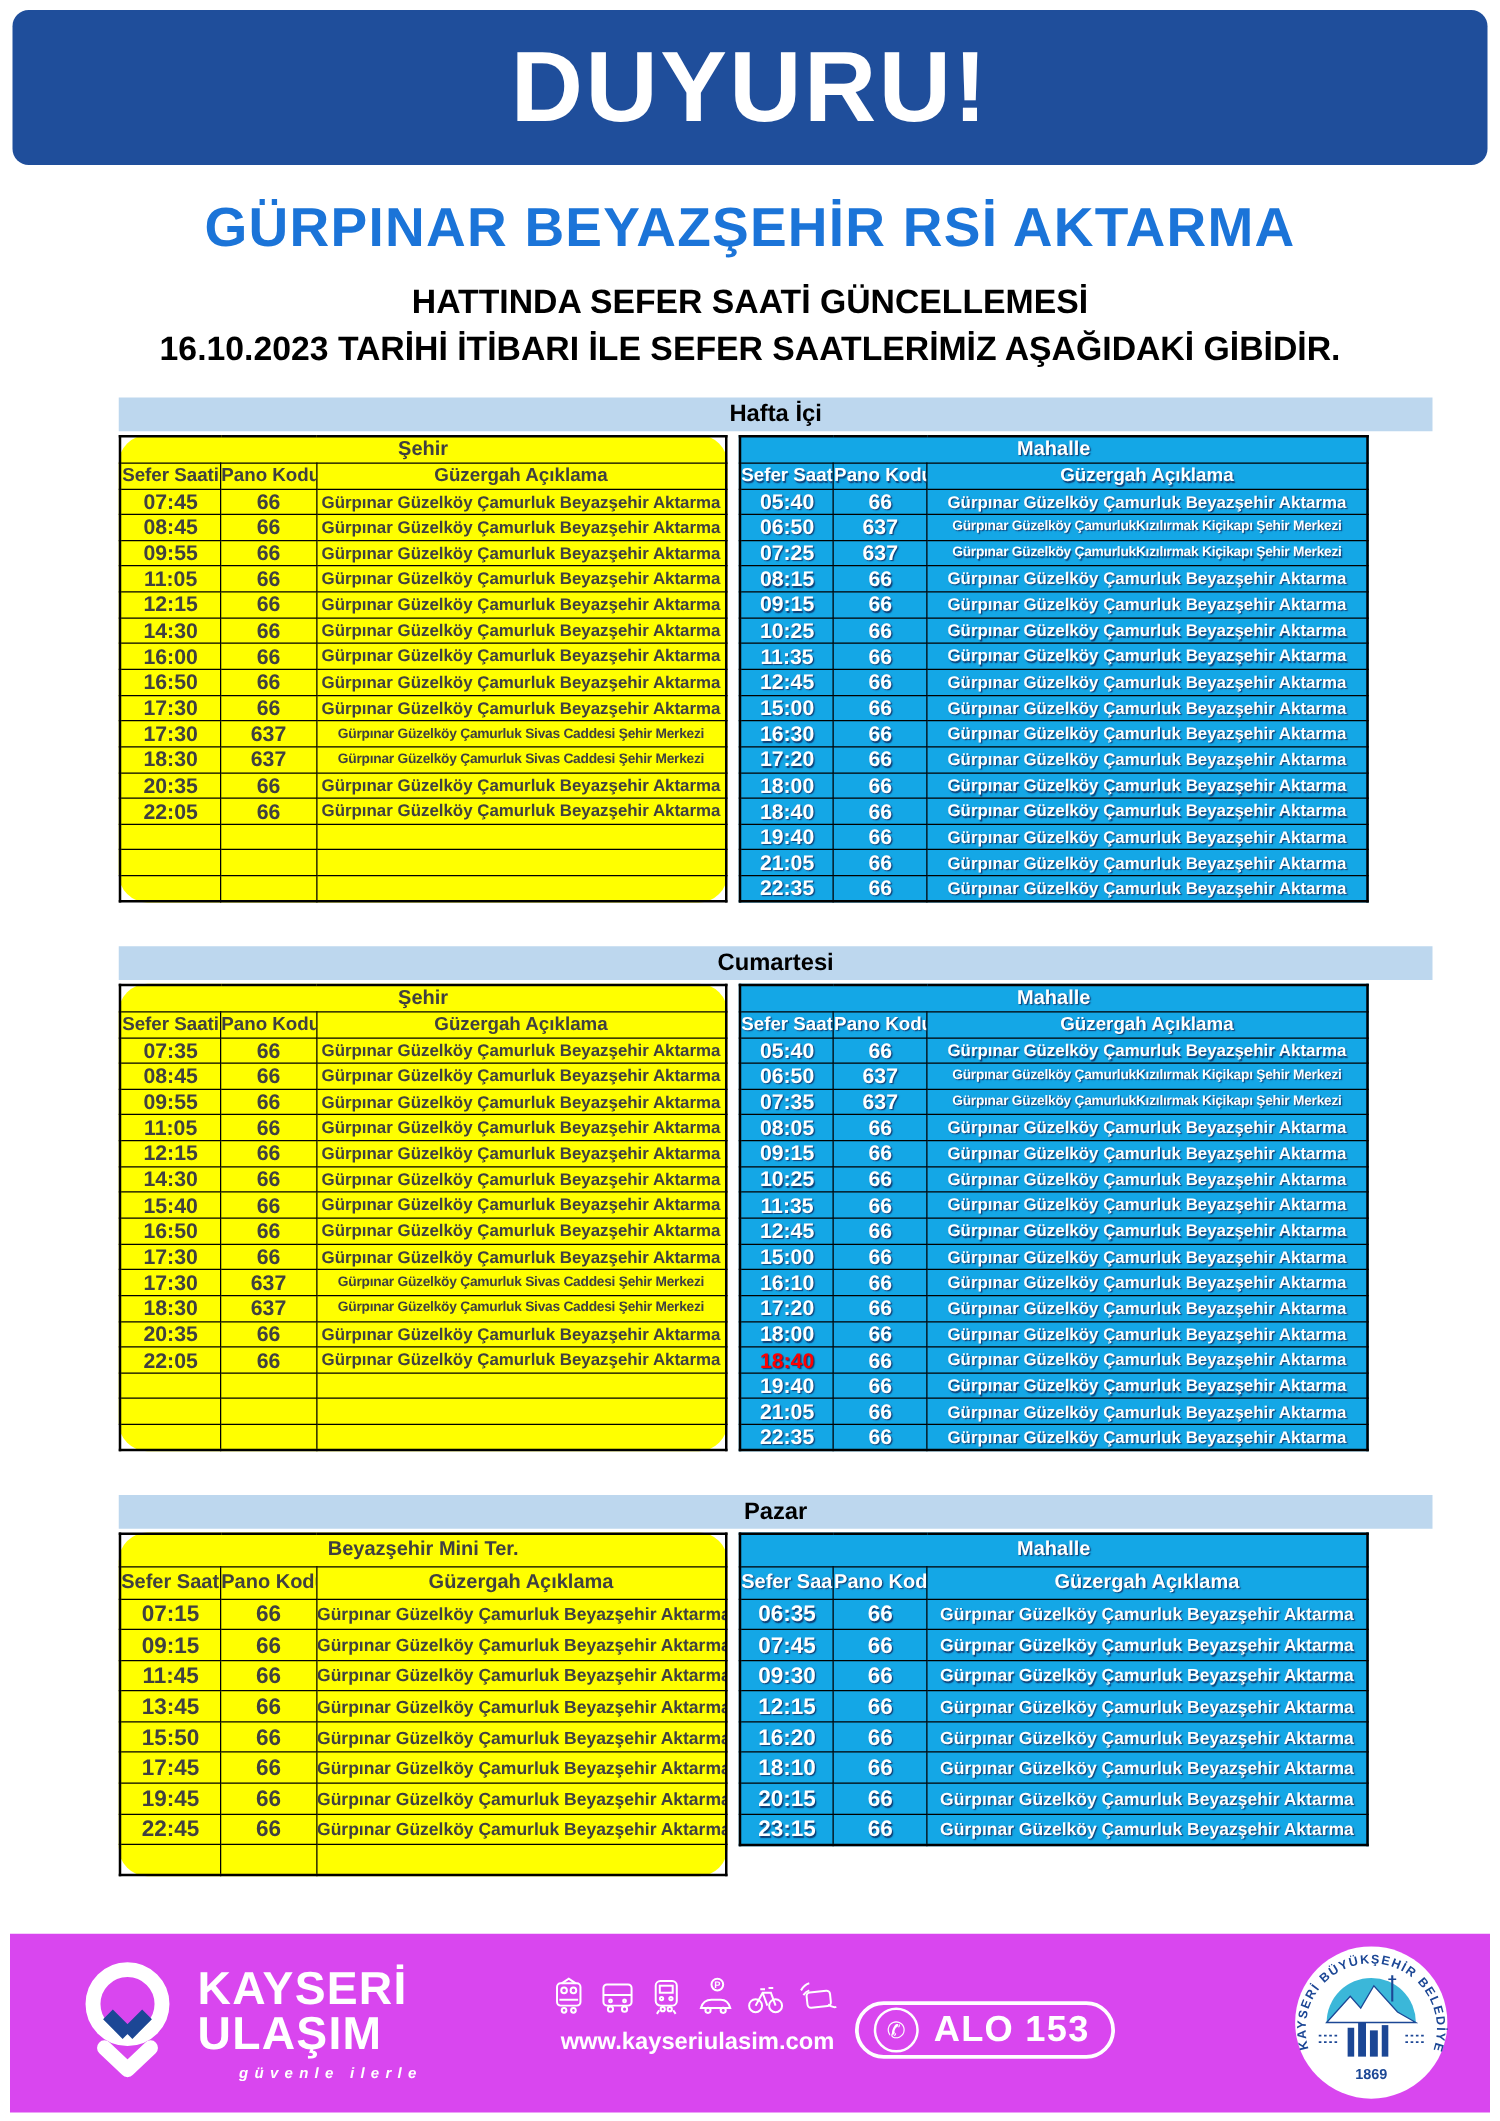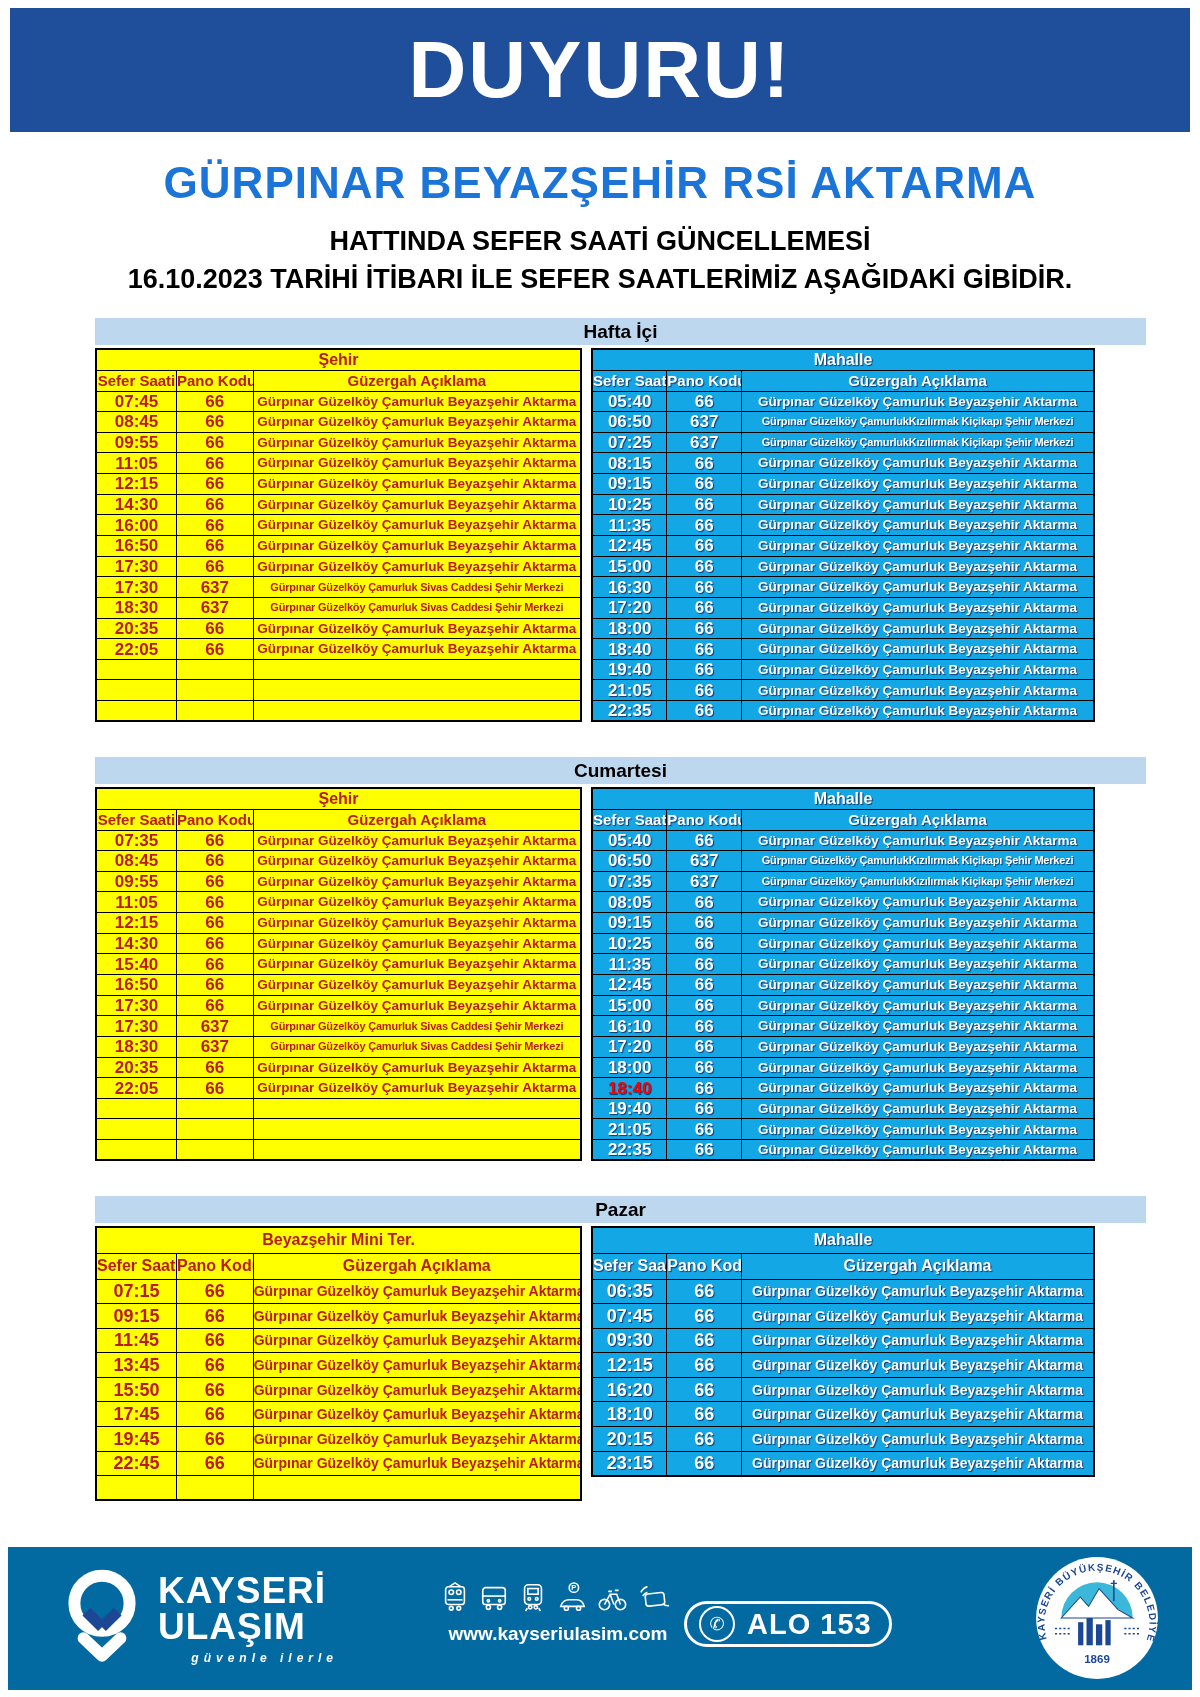--- a/index.html
+++ b/index.html
@@ -1,21 +1,21 @@
 <!DOCTYPE html>
 <html><head>
 <meta charset="utf-8">
 <style>
   html,body{margin:0;padding:0;background:#e8e8e8;}
   .page{position:relative;width:1200px;height:1697px;background:#ffffff;margin:0 auto;
         font-family:"Liberation Sans",sans-serif;overflow:hidden;}
 
   
   .banner{position:absolute;top:8px;left:10px;right:10px;height:124px;background:#1F4E9B;
-          display:flex;align-items:center;justify-content:center;}
+          display:flex;align-items:center;justify-content:center;border-radius:13px;}
   .banner-title{color:#fff;font-size:80px;font-weight:bold;letter-spacing:2px;}
 
   
   .h-line{position:absolute;left:0;width:100%;text-align:center;font-weight:bold;}
   .h1{top:158px;font-size:44px;color:#1B74D8;letter-spacing:1px;}
   .h2{top:226px;font-size:27px;color:#000;}
   .h3{top:264px;font-size:27px;color:#000;}
 
   
   .section{position:absolute;left:95px;width:1051px;}
@@ -26,36 +26,36 @@
   .t-left{position:absolute;left:0;width:487px;}
   .t-right{position:absolute;left:496px;width:504px;}
   table.sched{border-collapse:collapse;table-layout:fixed;width:100%;border:2px solid #000;
               font-weight:bold;}
   .sched th,.sched td{border:1px solid #000;padding:0;text-align:center;vertical-align:middle;
               overflow:hidden;white-space:nowrap;line-height:1;}
   .sched tr{height:20.65px;}
   .sched tr.title-row,.sched tr.head-row{height:21px;}
   .tall .sched tr{height:24.6px;}
   .tall .sched tr.title-row,.tall .sched tr.head-row{height:26px;}
-  table.left{background:#FFFF00;color:#b91c1c;}
+  table.left{background:#FFFF00;color:#404040;border-radius:23px;}
   table.right{background:#14A7E6;color:#fff;}
   table.right th,table.right td{text-shadow:1px 1px 1px #0e3a70;}
   .tbl-title{font-size:16px;}
   .col-h{font-size:15px;}
   .time,.code{font-size:17px;}
   .desc{font-size:13.5px;}
   .desc.long{font-size:11px;letter-spacing:-0.2px;}
   .tall .time,.tall .code{font-size:18px;}
   .tall .desc{font-size:14px;}
   .tall .tbl-title{font-size:16px;}
   .tall .col-h{font-size:16px;}
   td.red{color:#FF0000;}
 
   
-  .footer{position:absolute;top:1547px;left:8px;width:1184px;height:143px;background:#0369a1;}
+  .footer{position:absolute;top:1547px;left:8px;width:1184px;height:143px;background:#d946ef;}
   .pin{position:absolute;left:48px;top:12px;}
   .brand{position:absolute;left:150px;top:26px;color:#fff;font-weight:bold;width:180px;}
   .brand-l{font-size:37px;line-height:0.98;letter-spacing:1px;}
   .tagline{font-size:12px;font-style:italic;letter-spacing:5px;margin-top:5px;text-align:right;color:#fff;}
   .ticons{position:absolute;left:432px;top:34px;display:flex;gap:9px;}
   .ticons svg{display:block;}
   .website{position:absolute;left:420px;top:76px;width:260px;text-align:center;color:#fff;
            font-weight:bold;font-size:19px;}
   .alo{position:absolute;left:676px;top:54px;width:208px;height:46px;border:3px solid #fff;
        border-radius:26px;display:flex;align-items:center;gap:12px;padding-left:12px;box-sizing:border-box;}

